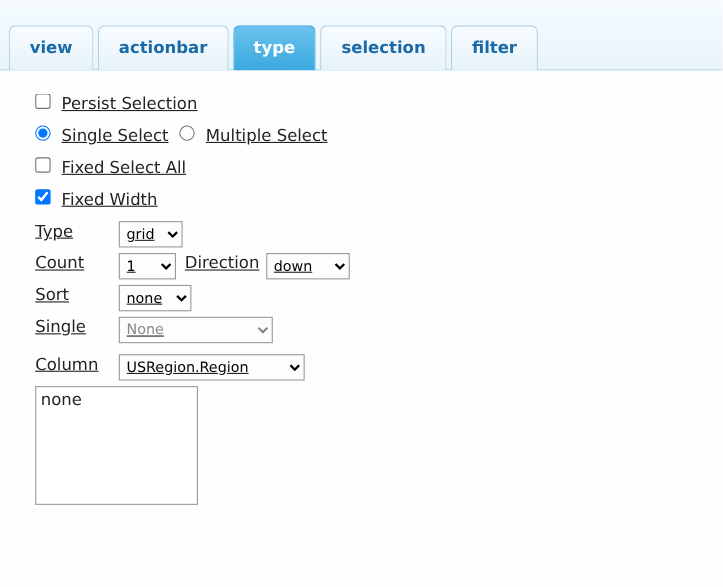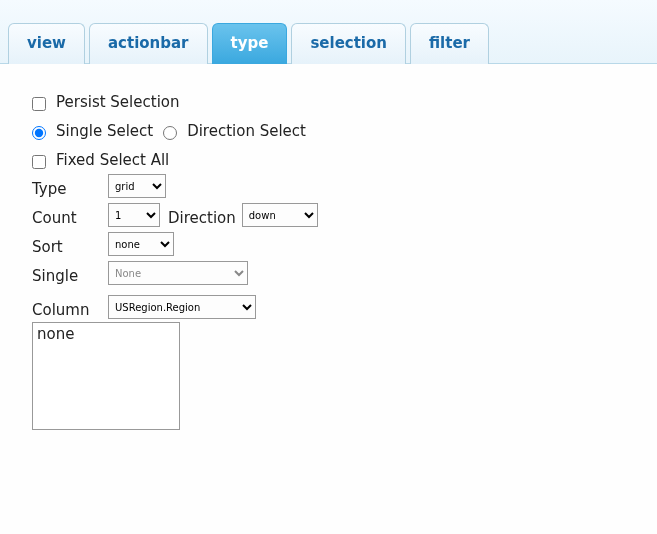--- a/index.html
+++ b/index.html
@@ -39,38 +39,39 @@
     background: linear-gradient(#6ac3ed, #3aa8df);
     color: #fff;
     border-color: #3aa8df;
   }
   .content {
     padding: 18px 32px;
     color: #222;
   }
   .row {
     display: flex;
-    align-items: flex-end;
+    align-items: flex-start;
     gap: 6px;
     margin: 3px 0;
     min-height: 26px;
+    text-decoration: underline;
   }
   .label-col {
     width: 70px;
     flex-shrink: 0;
     color: #222;
   }
   input[type="checkbox"], input[type="radio"] {
     width: 14px;
     height: 14px;
     margin: 0 4px 0 0;
     cursor: pointer;
   }
   select {
-    font-size: 10px;
+    font-size: 13px;
     font-family: inherit;
     border: 1px solid #999;
     background: #fdfdfd;
     padding: 1px 2px;
     height: 24px;
     cursor: pointer;
   }
   select.muted { color: #888; }
   .listbox {
     width: 148px;
@@ -104,28 +105,32 @@
 
   <div class="row">
     <input type="checkbox" style="">
     <span class="chklabel">Persist Selection</span>
   </div>
 
   <div class="row">
     <input type="radio" name="selmode" checked="" style="">
     <span class="radlabel">Single Select</span>
     <input type="radio" name="selmode" style="margin-left: 4px;">
-    <span class="radlabel">Direction Select</span>
+    <span class="radlabel">Multiple Select</span>
   </div>
 
   <div class="row">
     <input type="checkbox" style="">
     <span class="chklabel">Fixed Select All</span>
   </div>
 
+  <div class="row">
+    <input type="checkbox" checked="" style="">
+    <span class="chklabel">Fixed Width</span>
+  </div>
 
   <div class="row">
     <span class="label-col">Type</span>
     <select style="width:58px">
       <option>grid</option>
     </select>
   </div>
 
   <div class="row">
     <span class="label-col">Count</span>
@@ -147,21 +152,21 @@
 
   <div class="row">
     <span class="label-col">Single</span>
     <select class="muted" style="width:140px">
       <option>None</option>
     </select>
   </div>
 
   <div class="row" style="margin-top:8px">
     <span class="label-col">Column</span>
-    <select style="width:148px">
+    <select style="width:169px">
       <option>USRegion.Region</option>
     </select>
   </div>
 
 
   <div class="listbox">
     <div class="listbox-item">none</div>
   </div>
 
 </div>

